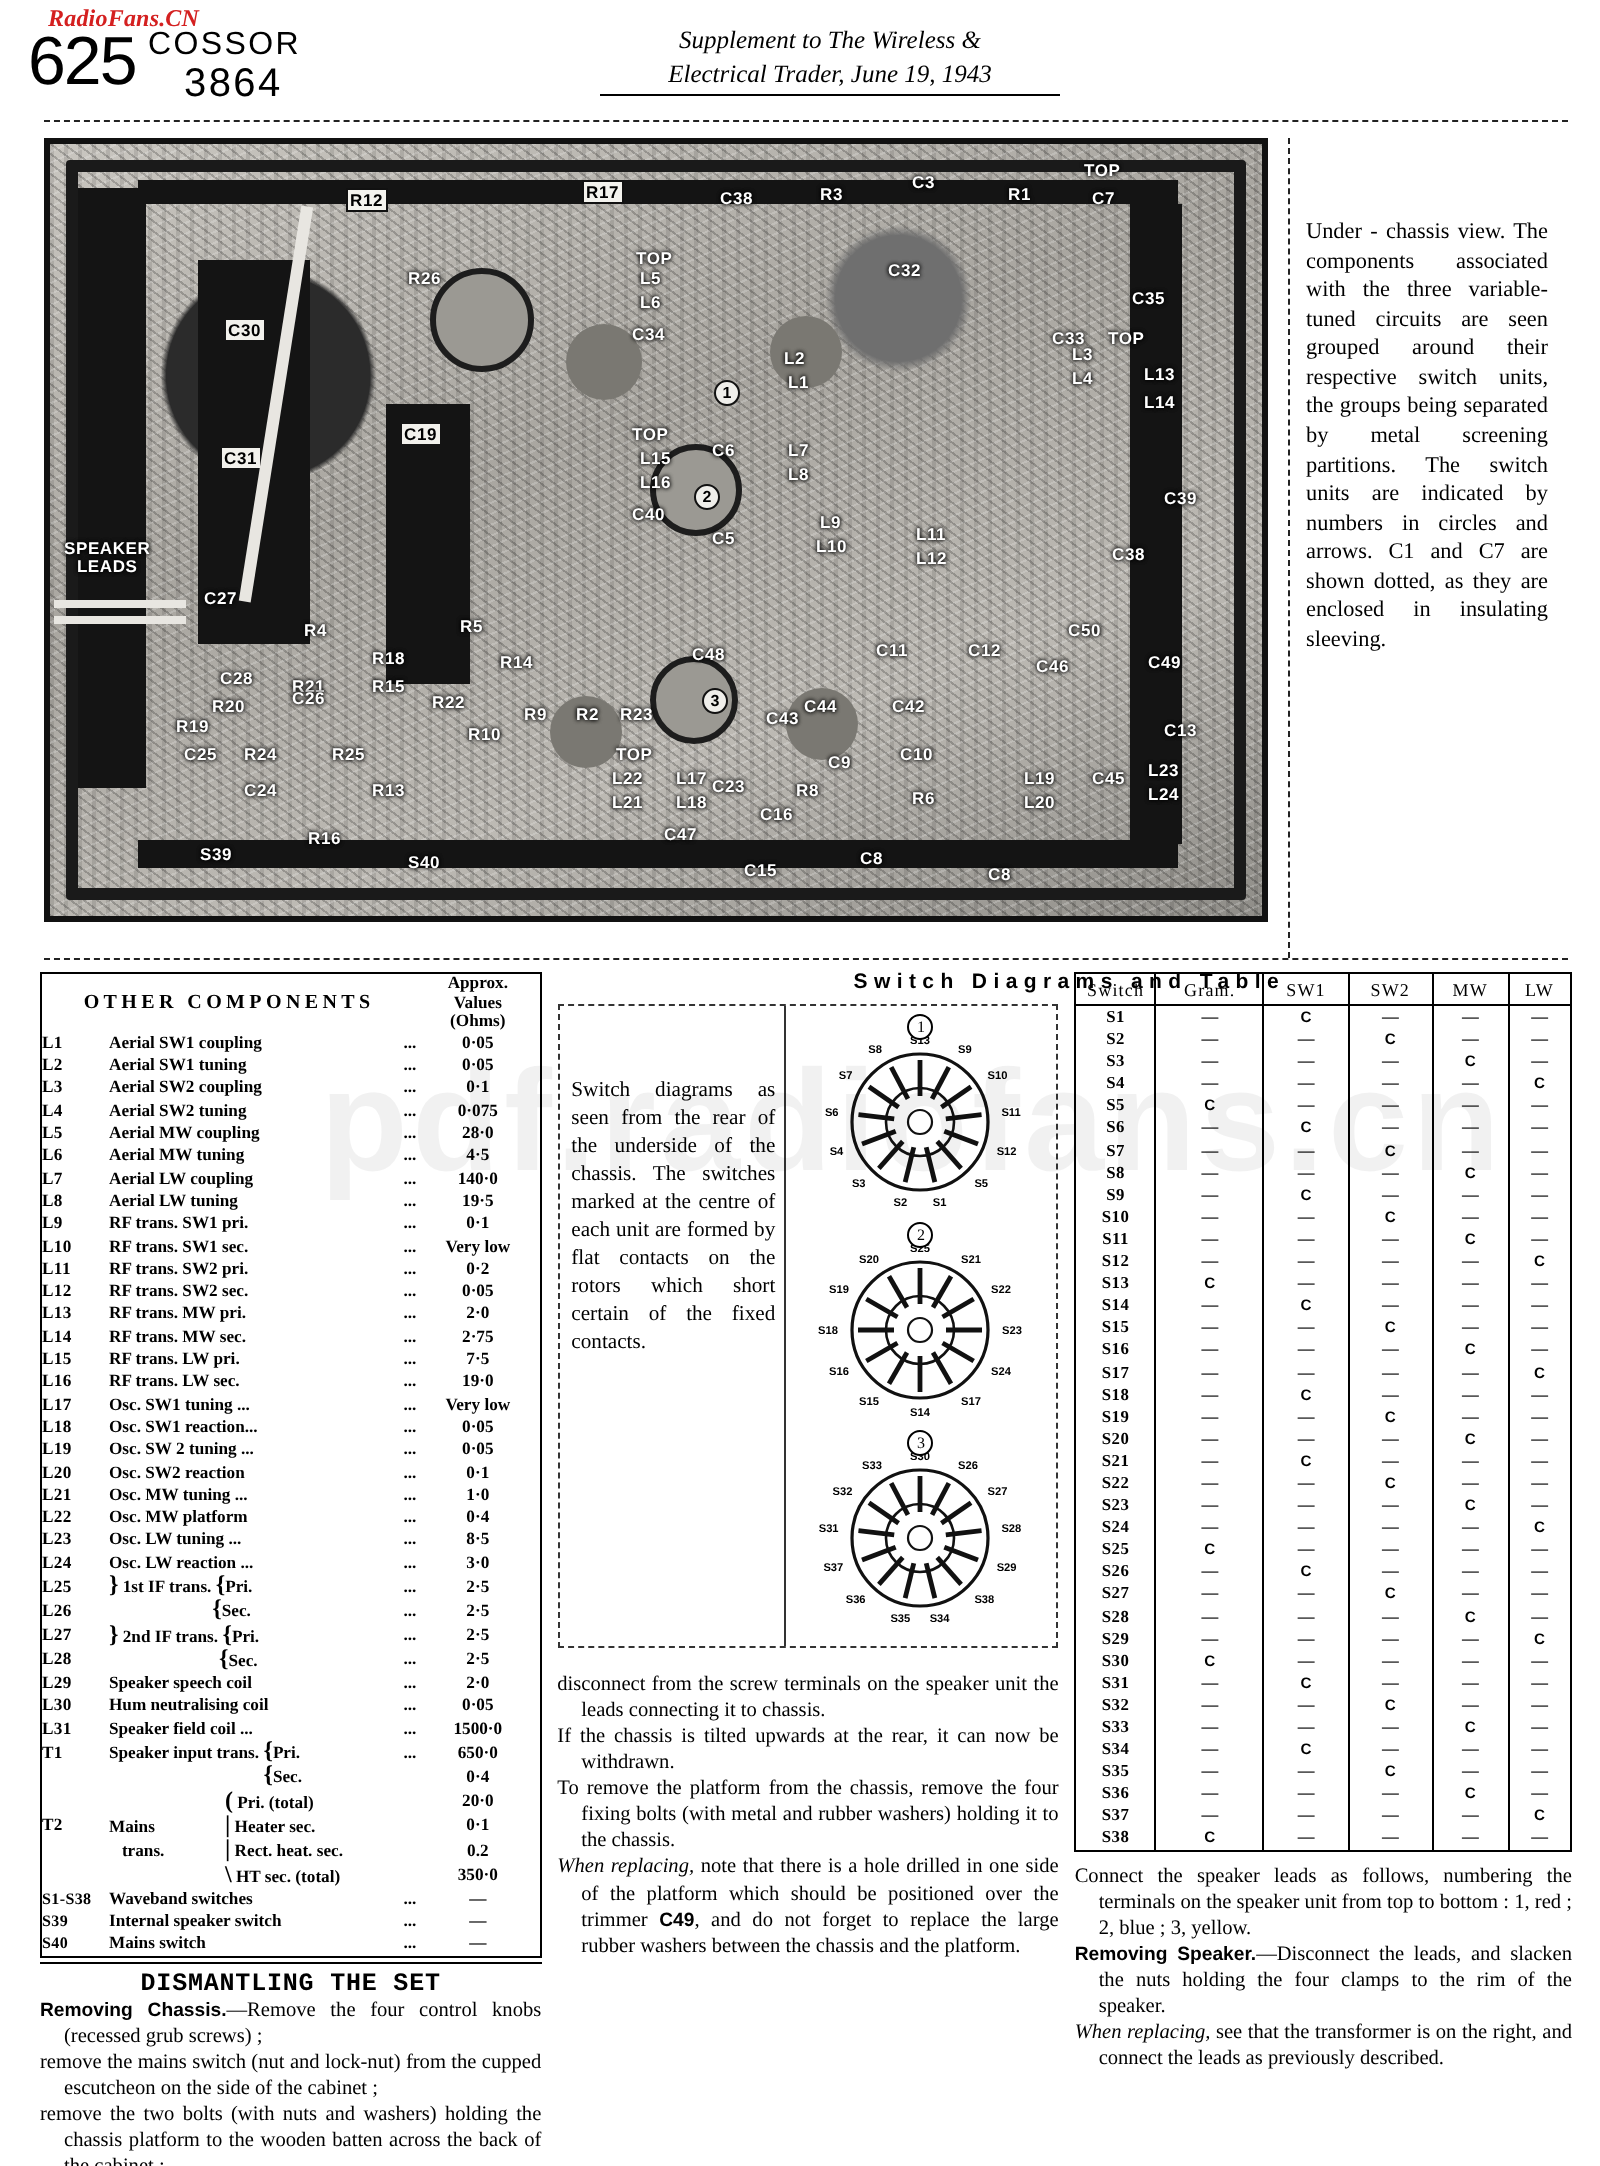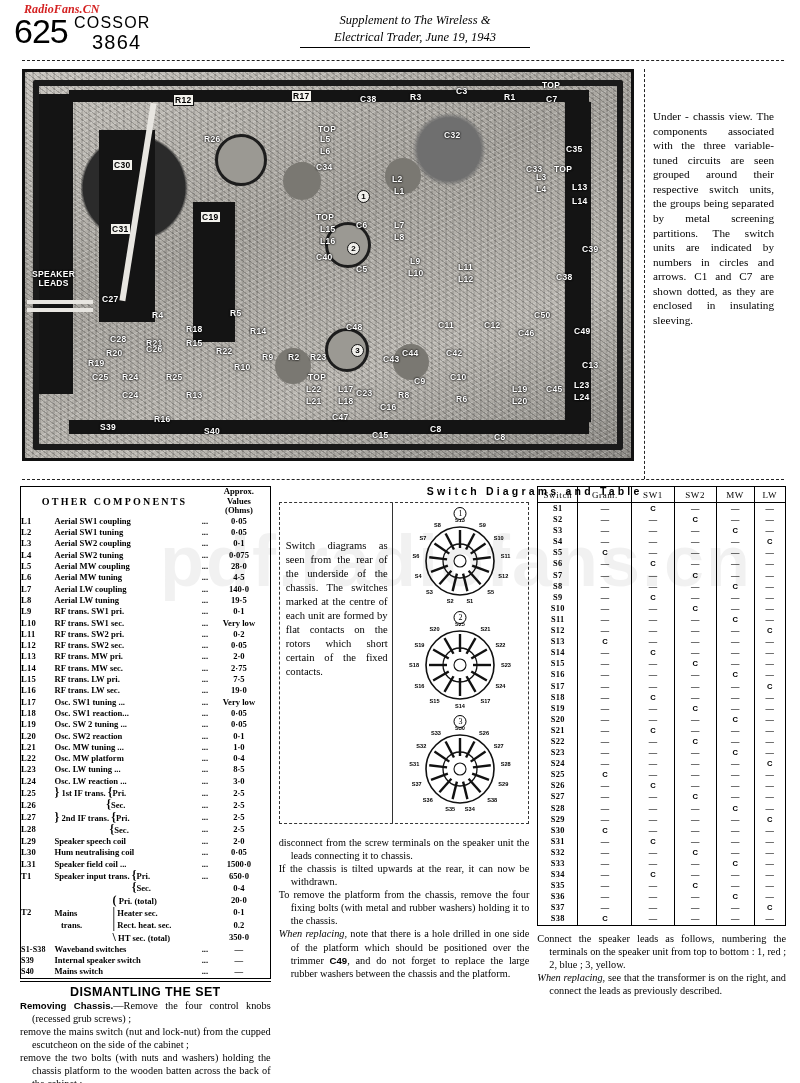--- a/index.html
+++ b/index.html
@@ -133,21 +133,21 @@
   }
   td.ref{ width:34px; padding-left:8px; font-weight:700; font-size:8.6px; letter-spacing:.2px;}
   td.desc{ padding-left:4px; font-weight:700; font-size:8.6px; }
   td.dots{ width:16px; text-align:right; padding-right:4px; font-weight:700;
            border-right:1.2px solid #000; font-size:8.6px;}
   td.val{ text-align:center; font-weight:700; font-size:8.6px; }
   tr.r td{ line-height:11.3px; }
   .brace{ font-size:12px; }
 
   .dismantle-title{
-    text-align:center; font-family:Liberation Sans, sans-serif;
+    text-align:center; font-family:Liberation Mono, monospace;
     font-weight:700; font-size:12.5px; letter-spacing:.4px;
     border-top:1.4px solid #000; margin-top:2px; padding-top:3px;
   }
   .body-text{ font-size:10.3px; line-height:1.27; text-align:justify; }
   .body-text p{ margin:0 0 0 0; text-indent:0; padding-left:12px; }
   .body-text p.hang{ padding-left:12px; text-indent:-12px; }
   .runin{ font-family:"Liberation Sans",sans-serif; font-weight:700; font-size:9.6px;}
   .ital{ font-style:italic;margin-top:40px; }
 
   
@@ -1058,19 +1058,20 @@
               <td><span class="dash">—</span></td>
               <td><span class="dash">—</span></td>
               <td><span class="dash">—</span></td>
               <td><span class="dash">—</span></td>
             </tr>
           </tbody>
       </table>
 
       <div class="body-text right-body">
         <p class="hang">Connect the speaker leads as follows, numbering the terminals on the speaker unit from top to bottom : 1, red ; 2, blue ; 3, yellow.</p>
+        <p class="hang"><span class="runin">Removing Speaker.</span><span>—Disconnect the leads, and slacken the nuts holding the four clamps to the rim of the speaker.</span></p>
         <p class="hang"><span class="ital">When replacing,</span><span> see that the transformer is on the right, and connect the leads as previously described.</span></p>
       </div>
     </div>
   </div>
 
   <div class="wm">pdf.radiofans.cn</div>
 </div>
 
 </body></html>

